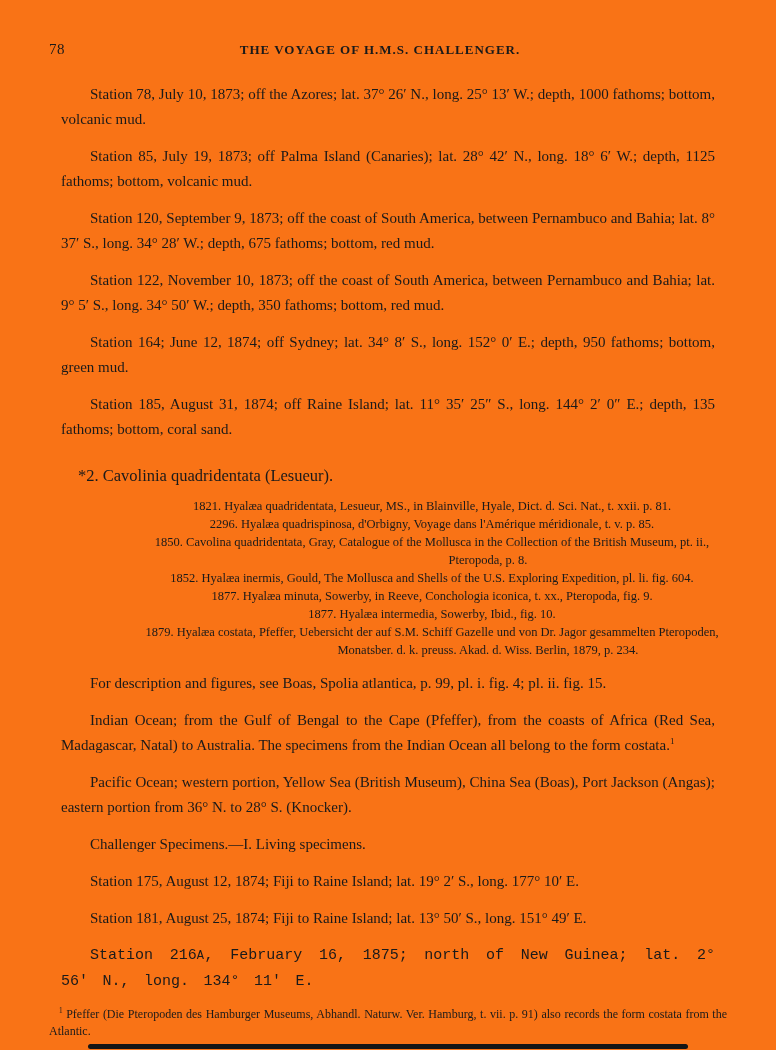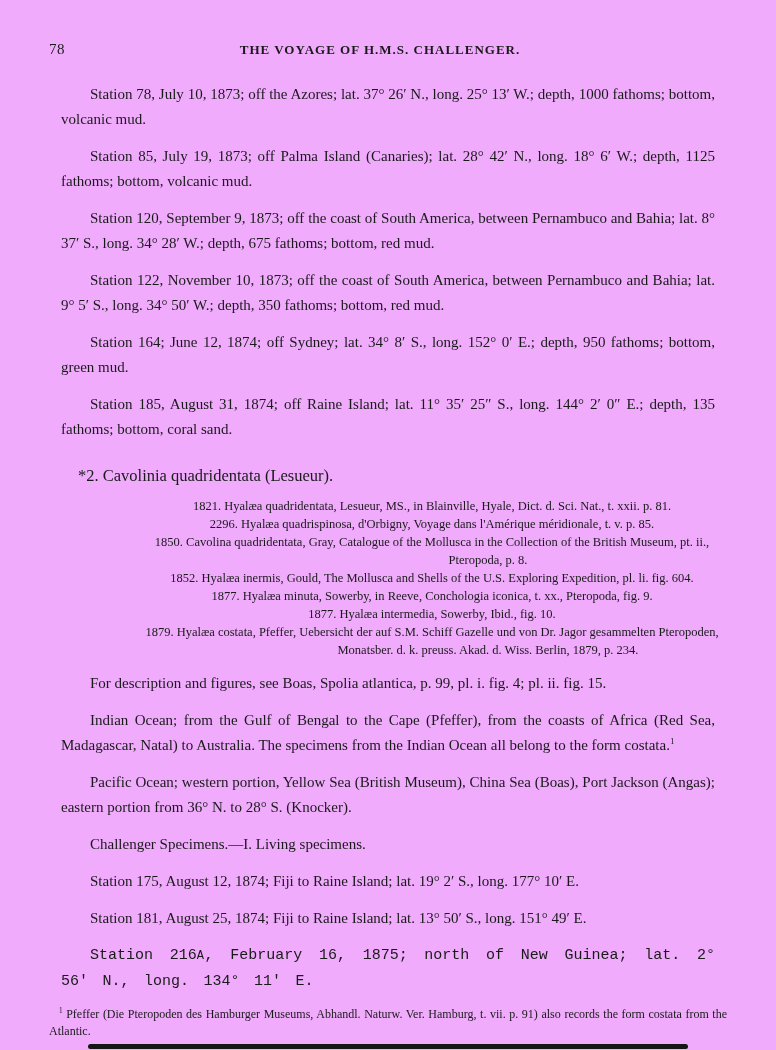--- a/index.html
+++ b/index.html
@@ -5,21 +5,21 @@
 <style>
   html, body {
     margin: 0;
     padding: 0;
     background: #e9e7e2;
   }
   .page {
     width: 776px;
     height: 1050px;
     margin: 0 auto;
-    background: #f0abfc;
+    background: #f97316;
     color: #1a1a1a;
     font-family: "Liberation Serif", "DejaVu Serif", serif;
     position: relative;
     overflow: hidden;
     box-sizing: border-box;
     padding: 40px 49px 0 49px;
   }
   .pg-header {
     position: relative;
     height: 22px;

